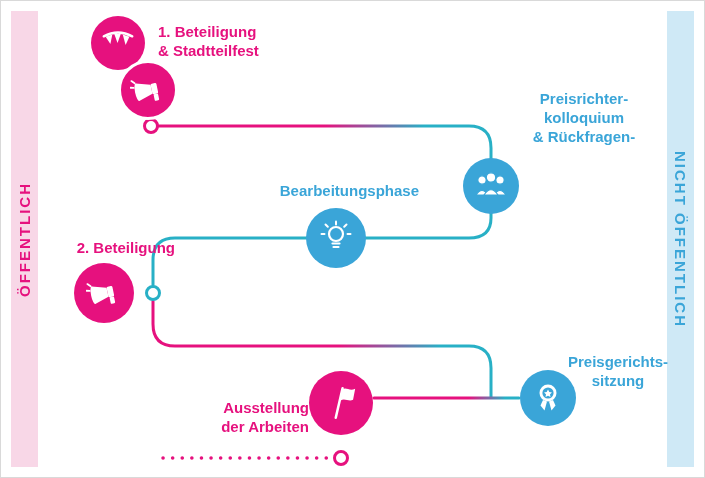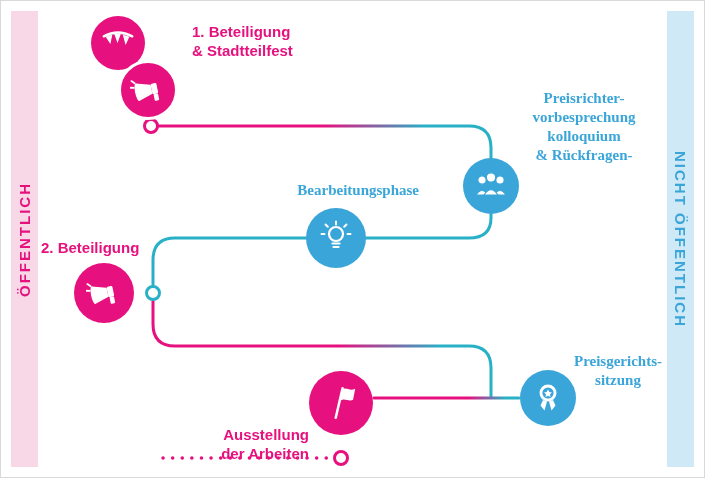--- a/index.html
+++ b/index.html
@@ -17,21 +17,21 @@
   .stop-pink{stop-color:var(--pink,#e6117e);}
   .stop-teal{stop-color:var(--teal,#28b0c6);}
   .stroke-pink{stroke:var(--pink,#e6117e);}
   .stroke-teal{stroke:var(--teal,#28b0c6);}
   .node{position:absolute;border-radius:50%;display:flex;align-items:center;justify-content:center;z-index:2;}
   .node.pink{background:var(--pink,#e6117e);color:var(--pink,#e6117e);}
   .node.blue{background:var(--blue,#3aa5d8);color:var(--blue,#3aa5d8);}
   .node.ringed{border:3px solid #fff;box-sizing:border-box;z-index:3;}
   .lbl{position:absolute;font-size:15px;font-weight:700;line-height:19px;z-index:4;}
   .lbl.pink{color:var(--pink,#e6117e);}
-  .lbl.blue{color:var(--blue,#3aa5d8);font-family:Liberation Serif, serif;}
+  .lbl.blue{color:var(--blue,#3aa5d8);}
   .lbl span{display:block;}
 </style>
 </head>
 <body>
 
 <div class="canvas">
 
   <div class="bar left">
     <span class="bar-text">ÖFFENTLICH</span>
   </div>
@@ -139,41 +139,40 @@
   <div class="node blue" style="left:519px;top:369px;width:56px;height:56px;">
     <svg width="40" height="40" viewBox="0 0 40 40">
       <polygon points="15,22 19,23.5 16.5,32.5 12.5,27.5" fill="#fff"></polygon>
       <polygon points="25,22 21,23.5 23.5,32.5 27.5,27.5" fill="#fff"></polygon>
       <circle cx="20" cy="15" r="8.5" fill="#fff"></circle>
       <circle cx="20" cy="15" r="5.6" fill="currentColor"></circle>
       <polygon points="20,11.5 21.3,14 24,14.4 22,16.3 22.5,19 20,17.7 17.5,19 18,16.3 16,14.4 18.7,14" fill="#fff"></polygon>
     </svg>
   </div>
 
-  <div class="lbl pink" style="left:157px;top:21px;margin-left:34px;">
+  <div class="lbl pink" style="left:157px;top:21px;">
     <span>1. Beteiligung</span>
     <span>&amp; Stadtteilfest</span>
   </div>
 
   <div class="lbl blue" style="left:498px;top:88px;width:170px;text-align:center;">
     <span>Preisrichter-</span>
-    <span>vorbesprechung</span>
     <span>kolloquium</span>
     <span>&amp; Rückfragen-</span>
   </div>
 
   <div class="lbl blue" style="left:252px;top:180px;width:166px;text-align:right;">
     <span>Bearbeitungsphase</span>
   </div>
 
-  <div class="lbl pink" style="left:40px;top:237px;width:126px;text-align:left;">
+  <div class="lbl pink" style="left:48px;top:237px;width:126px;text-align:right;">
     <span>2. Beteiligung</span>
   </div>
 
-  <div class="lbl pink" style="left:192px;top:397px;width:116px;text-align:right;margin-top:27px;">
+  <div class="lbl pink" style="left:192px;top:397px;width:116px;text-align:right;">
     <span>Ausstellung</span>
     <span>der Arbeiten</span>
   </div>
 
   <div class="lbl blue" style="left:556px;top:351px;width:104px;text-align:center;margin-left:9px;">
     <span>Preisgerichts-</span>
     <span>sitzung</span>
   </div>
 
 </div>

